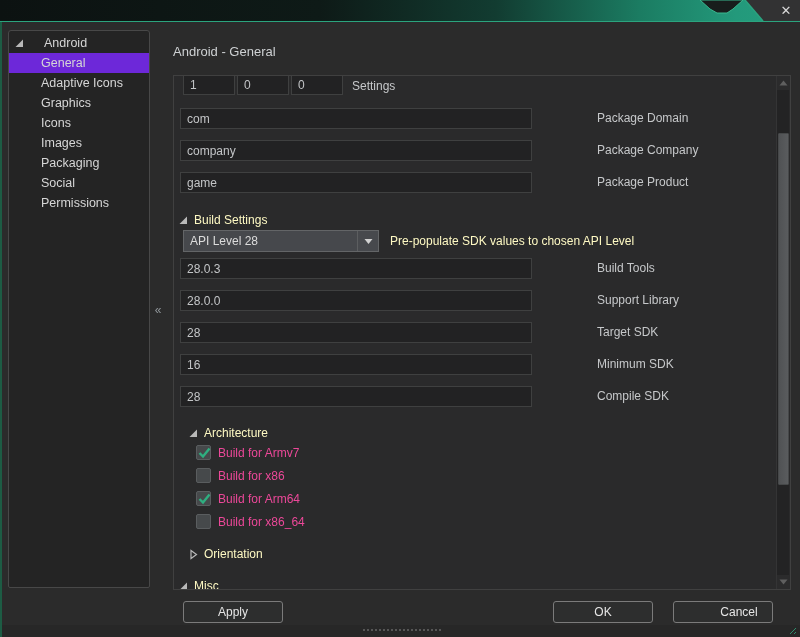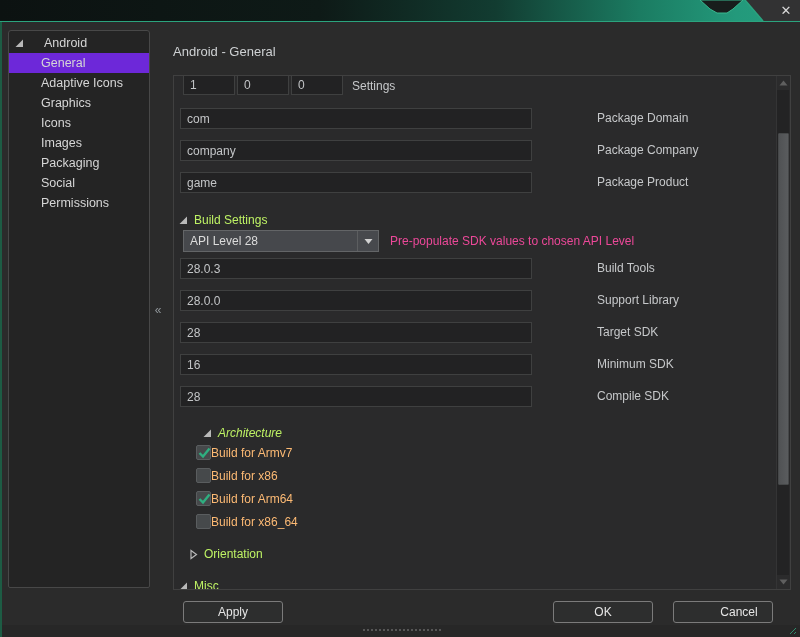--- a/index.html
+++ b/index.html
@@ -61,44 +61,44 @@
   }
   .row { position:absolute; left:0; width:100%; height:22px; }
   .tinput {
     position:absolute; height:21px; background:#222223; border:1px solid #3f4040;
     color:#c3c5c7; font-size:12px; padding:0 6px; font-family:"Liberation Sans","DejaVu Sans",sans-serif;
     outline:none;
   }
   .flabel { position:absolute; left:423px; top:3px; font-size:12px; color:#c6c8ca; white-space:nowrap; }
   .w-full { left:6px; width:352px; }
 
-  .sec-head { position:absolute; display:flex; align-items:center; color:#bef264; font-size:12px; cursor:pointer; }
+  .sec-head { position:absolute; display:flex; align-items:center; color:#fef9c3; font-size:12px; cursor:pointer; }
   .sec-head .tmarker { margin-right:5px; }
 
   
   #api-dropdown {
     position:absolute; left:9px; top:0; width:196px; height:22px;
     background:#46484c; border:1px solid #636567; display:flex; cursor:pointer;
   }
   #api-dropdown .dd-value { flex:1; font-size:12px; color:#dcdcdc; line-height:20px; padding-left:6px; }
   #api-dropdown .dd-btn {
     width:21px; border-left:1px solid #5c5e60; background:#47494d;
     display:flex; align-items:center; justify-content:center;
   }
-  .dd-hint { position:absolute; left:216px; top:4px; font-size:12px; color:#ec4899; white-space:nowrap; }
+  .dd-hint { position:absolute; left:216px; top:4px; font-size:12px; color:#fef9c3; white-space:nowrap; }
 
   
   .cbrow { position:absolute; left:0; height:17px; display:flex; align-items:center; cursor:pointer; }
   .cbox {
     position:relative; margin-left:22px; width:15px; height:15px;
     background:#46494b; border:1px solid #5a5d5f; border-radius:2px; display:inline-block;
   }
   .cbox svg { position:absolute; left:0; top:-1px; display:none; }
   .cbrow.checked .cbox svg { display:block; }
-  .cblabel { font-size:12px; color:#fdba74; }
+  .cblabel { margin-left:7px; font-size:12px; color:#ec4899; }
 
   
   #vscroll {
     position:absolute; right:1px; top:0; width:13px; height:513px;
     background:#232324; border-left:1px solid #343435;
   }
   .scroll-btn { position:absolute; left:0; width:13px; height:14px; background:#2b2b2c; display:flex; align-items:center; justify-content:center; cursor:pointer; }
   #scroll-up { top:0; }
   #scroll-down { bottom:0; }
   #scroll-thumb {
@@ -230,21 +230,21 @@
     </div>
     <div class="row" style="top:278px;">
       <input class="tinput w-full" value="16" style="">
       <span class="flabel">Minimum SDK</span>
     </div>
     <div class="row" style="top:310px;">
       <input class="tinput w-full" value="28" style="">
       <span class="flabel">Compile SDK</span>
     </div>
 
-    <div class="sec-head" style="left:28px; top:350px;font-style:italic;">
+    <div class="sec-head" style="left:14px; top:350px;">
       <svg class="tmarker" width="11" height="11" viewBox="0 0 11 11">
           <polygon points="9,1.5 9,9 1.5,9" fill="#b9b9b9"></polygon>
         </svg>
       <span>Architecture</span>
     </div>
 
     <div class="cbrow checked" style="top:368px;">
       <span class="cbox">
         <svg width="15" height="15" viewBox="0 0 15 15">
             <path d="M2.5 8 L6 11.5 L12.5 3.5" fill="none" stroke="#2fae80" stroke-width="2.4"></path>

